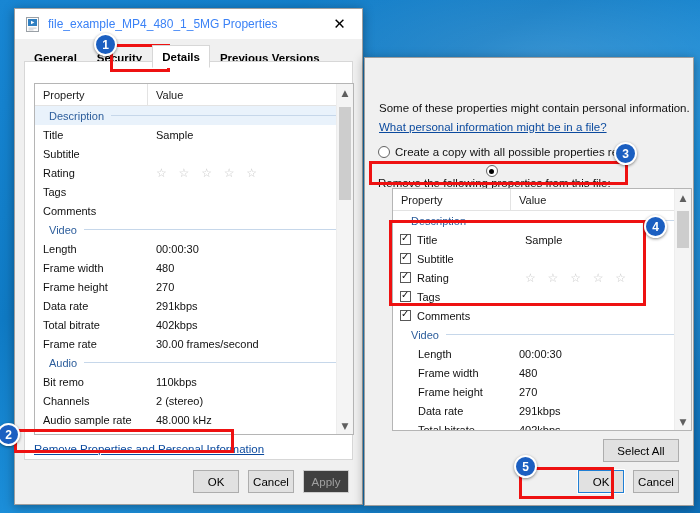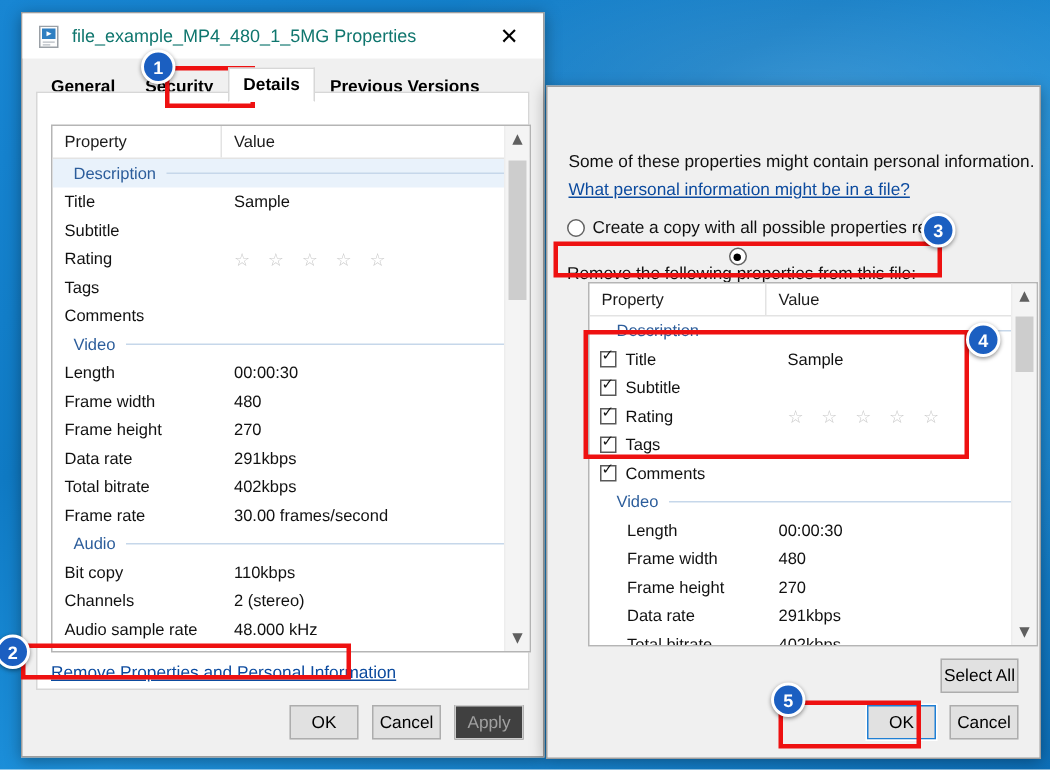--- a/index.html
+++ b/index.html
@@ -18,21 +18,21 @@
       radial-gradient(ellipse 520px 220px at 60% 55%, rgba(255,255,255,.09), rgba(255,255,255,0) 72%);
     pointer-events:none;
   }
 
   
   .window{ position:absolute; background:#f0f0f0; border:1px solid #9e9e9e;
            box-shadow:0 2px 10px rgba(0,0,0,.35); }
   .titlebar{ height:30px; background:#ffffff; display:flex; align-items:center;
              padding-left:10px; }
   .title-icon{ width:15px; height:15px; margin-right:8px; position:relative; flex:none;}
-  .title-text{ font-size:12px; color:#0f766e; white-space:nowrap; }
+  .title-text{ font-size:12px; color:#3b82f6; white-space:nowrap; }
   .winclose{ margin-left:auto; width:45px; height:30px; display:flex;
              align-items:center; justify-content:center; color:#000; font-size:15px;
              font-family:"DejaVu Sans", sans-serif; }
 
   
   #props-window{ left:14px; top:8px; width:349px; height:497px; }
   .tabstrip{ height:23px; margin:6px 0 0 9px; display:flex; align-items:flex-end;
              position:relative; }
   .tabstrip:after{ content:""; position:absolute; left:0; right:9px; bottom:0;
              height:1px; background:#d7d7d7; }
@@ -101,21 +101,21 @@
          margin:0 6px 0 7px; position:relative; flex:none; }
   .cbox.on:after{ content:"✓"; position:absolute; left:0px; top:-3px; font-size:10px;
          color:#111; font-family:"DejaVu Sans", sans-serif; }
   .crow .pname{ width:100px; white-space:nowrap; }
   .crow .pval{ flex:1; padding-left:8px; white-space:nowrap; }
   .crow.indent .pname{ padding-left:25px; width:118px; }
   .cgrp{ display:flex; align-items:center; height:19px; color:#2c5d9b;
          font-size:11px; padding-left:18px; }
   .cgrp .gline{ flex:1; height:1px; background:#c6d7ea; margin-left:7px; margin-right:14px; }
 
-  #select-all{ position:absolute; right:14px; top:381px; width:52px; height:23px; }
+  #select-all{ position:absolute; right:14px; top:381px; width:76px; height:23px; }
   .rp-btnrow{ position:absolute; right:14px; bottom:12px; display:flex; gap:9px; }
 
   
   .hl{ position:absolute; border:3px solid #ee1111; }
   .badge{ position:absolute; width:23px; height:23px; border-radius:50%;
           background:#1b5fc1; border:2px solid #ffffff; color:#fff;
           font-size:12px; font-weight:bold; display:flex; align-items:center;
           justify-content:center; box-shadow:0 1px 3px rgba(0,0,0,.45);
           font-family:"Liberation Sans", sans-serif; }
 </style>
@@ -208,21 +208,21 @@
       <div class="row">
         <span class="pname">Frame rate</span>
         <span class="pval">30.00 frames/second</span>
       </div>
 
       <div class="grp">
         <span>Audio</span>
         <span class="gline"></span>
       </div>
       <div class="row">
-        <span class="pname">Bit copy</span>
+        <span class="pname">Bit remo</span>
         <span class="pval">110kbps</span>
       </div>
       <div class="row">
         <span class="pname">Channels</span>
         <span class="pval">2 (stereo)</span>
       </div>
       <div class="row">
         <span class="pname">Audio sample rate</span>
         <span class="pval">48.000 kHz</span>
       </div>

